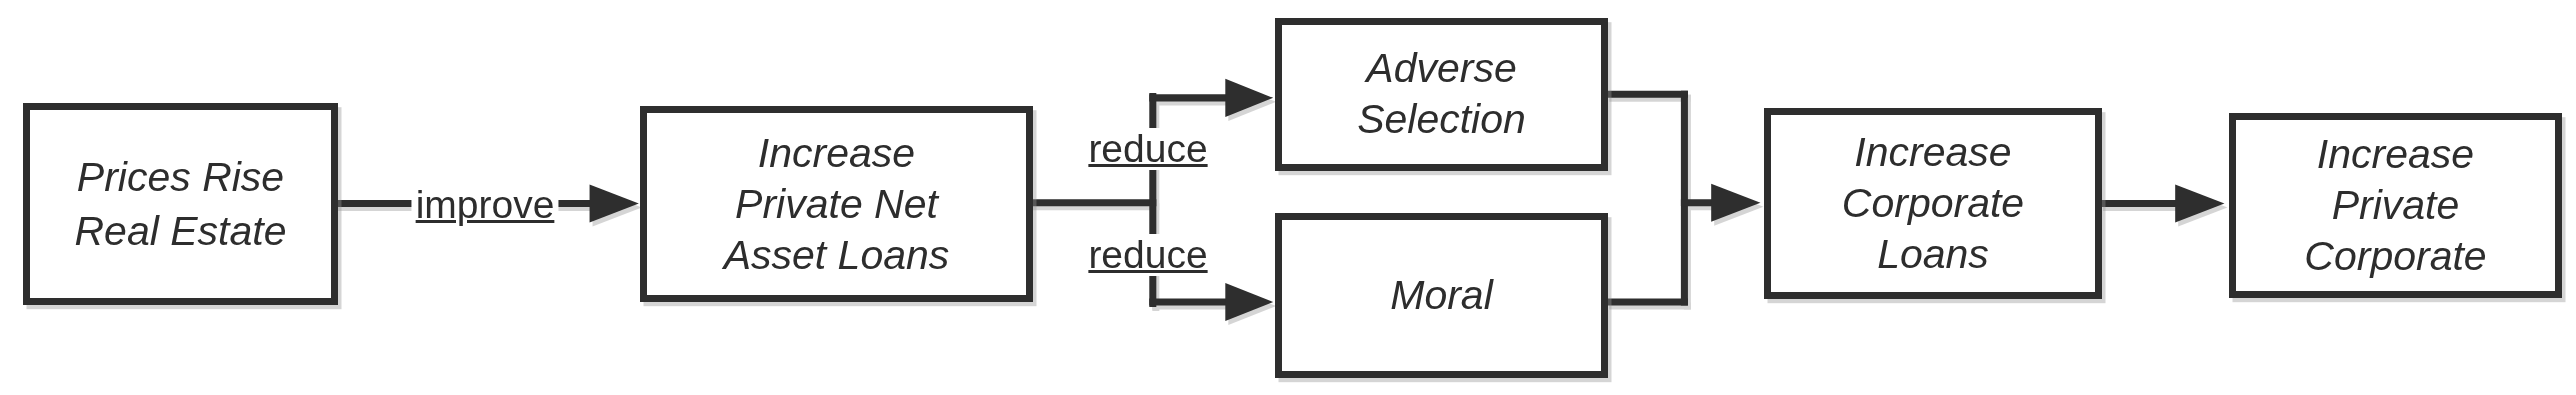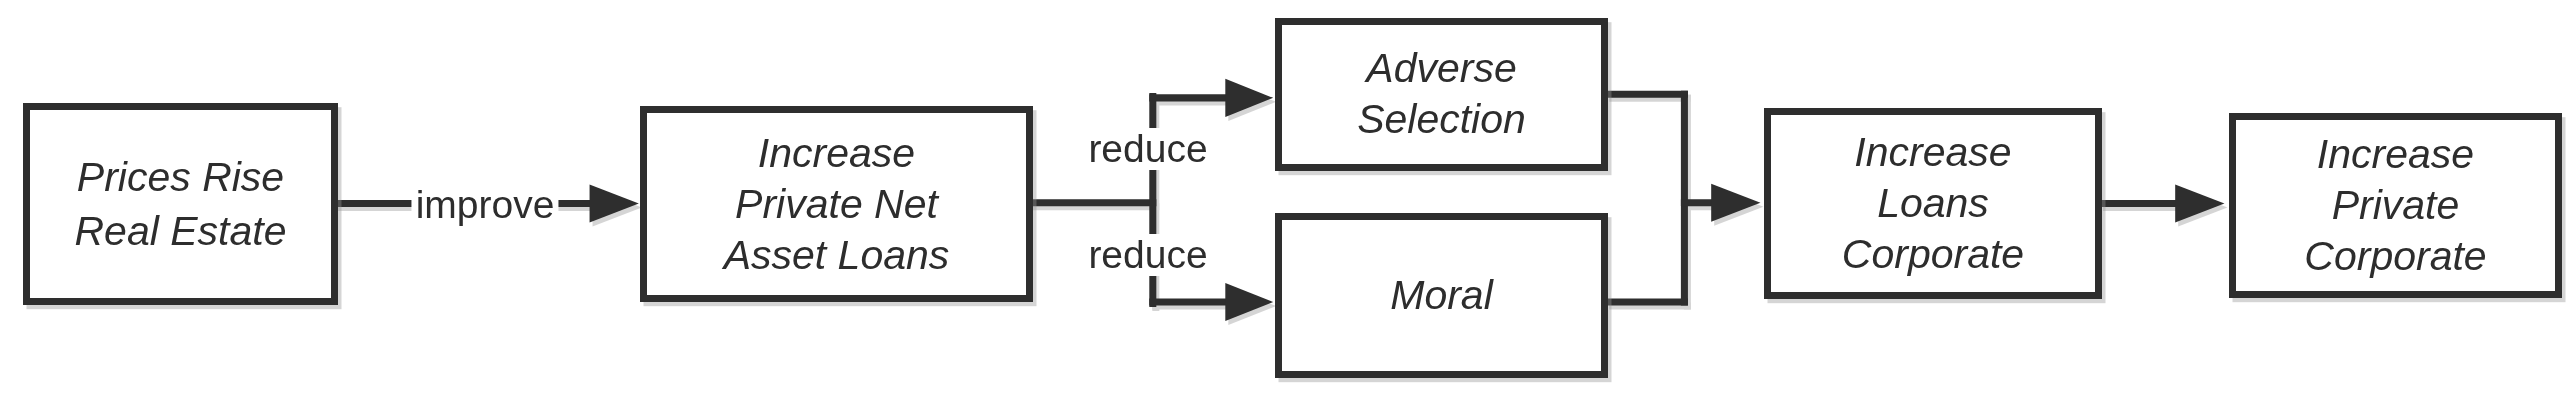--- a/index.html
+++ b/index.html
@@ -45,20 +45,21 @@
   #node-corporate-loans    { left: 1764px; top: 108px; width: 338px; height: 191px; }
   #node-private-investment { left: 2229px; top: 113px; width: 333px; height: 185px; }
   .edge-label {
     position: absolute;
     background: #ffffff;
     font-size: 39px;
     line-height: 42px;
     padding: 0 4.2px;
     transform: translate(-50%, -50%);
     white-space: nowrap;
+    text-decoration: underline;
   }
   #edge-label-improve      { left:  485px; top: 205px; }
   #edge-label-reduce-upper { left: 1148px; top: 149px; }
   #edge-label-reduce-lower { left: 1148px; top: 255px; }
 </style>
 </head>
 <body>
 
 <div class="canvas">
 
@@ -109,22 +110,22 @@
     <div class="node-line">Adverse</div>
     <div class="node-line">Selection</div>
   </div>
 
   <div class="node" id="node-moral-hazard">
     <div class="node-line">Moral</div>
   </div>
 
   <div class="node" id="node-corporate-loans">
     <div class="node-line">Increase</div>
+    <div class="node-line">Corporate</div>
     <div class="node-line">Loans</div>
-    <div class="node-line">Corporate</div>
   </div>
 
   <div class="node" id="node-private-investment">
     <div class="node-line">Increase</div>
     <div class="node-line">Private</div>
     <div class="node-line">Corporate</div>
   </div>
 
   <span class="edge-label" id="edge-label-improve">improve</span>
   <span class="edge-label" id="edge-label-reduce-upper">reduce</span>

